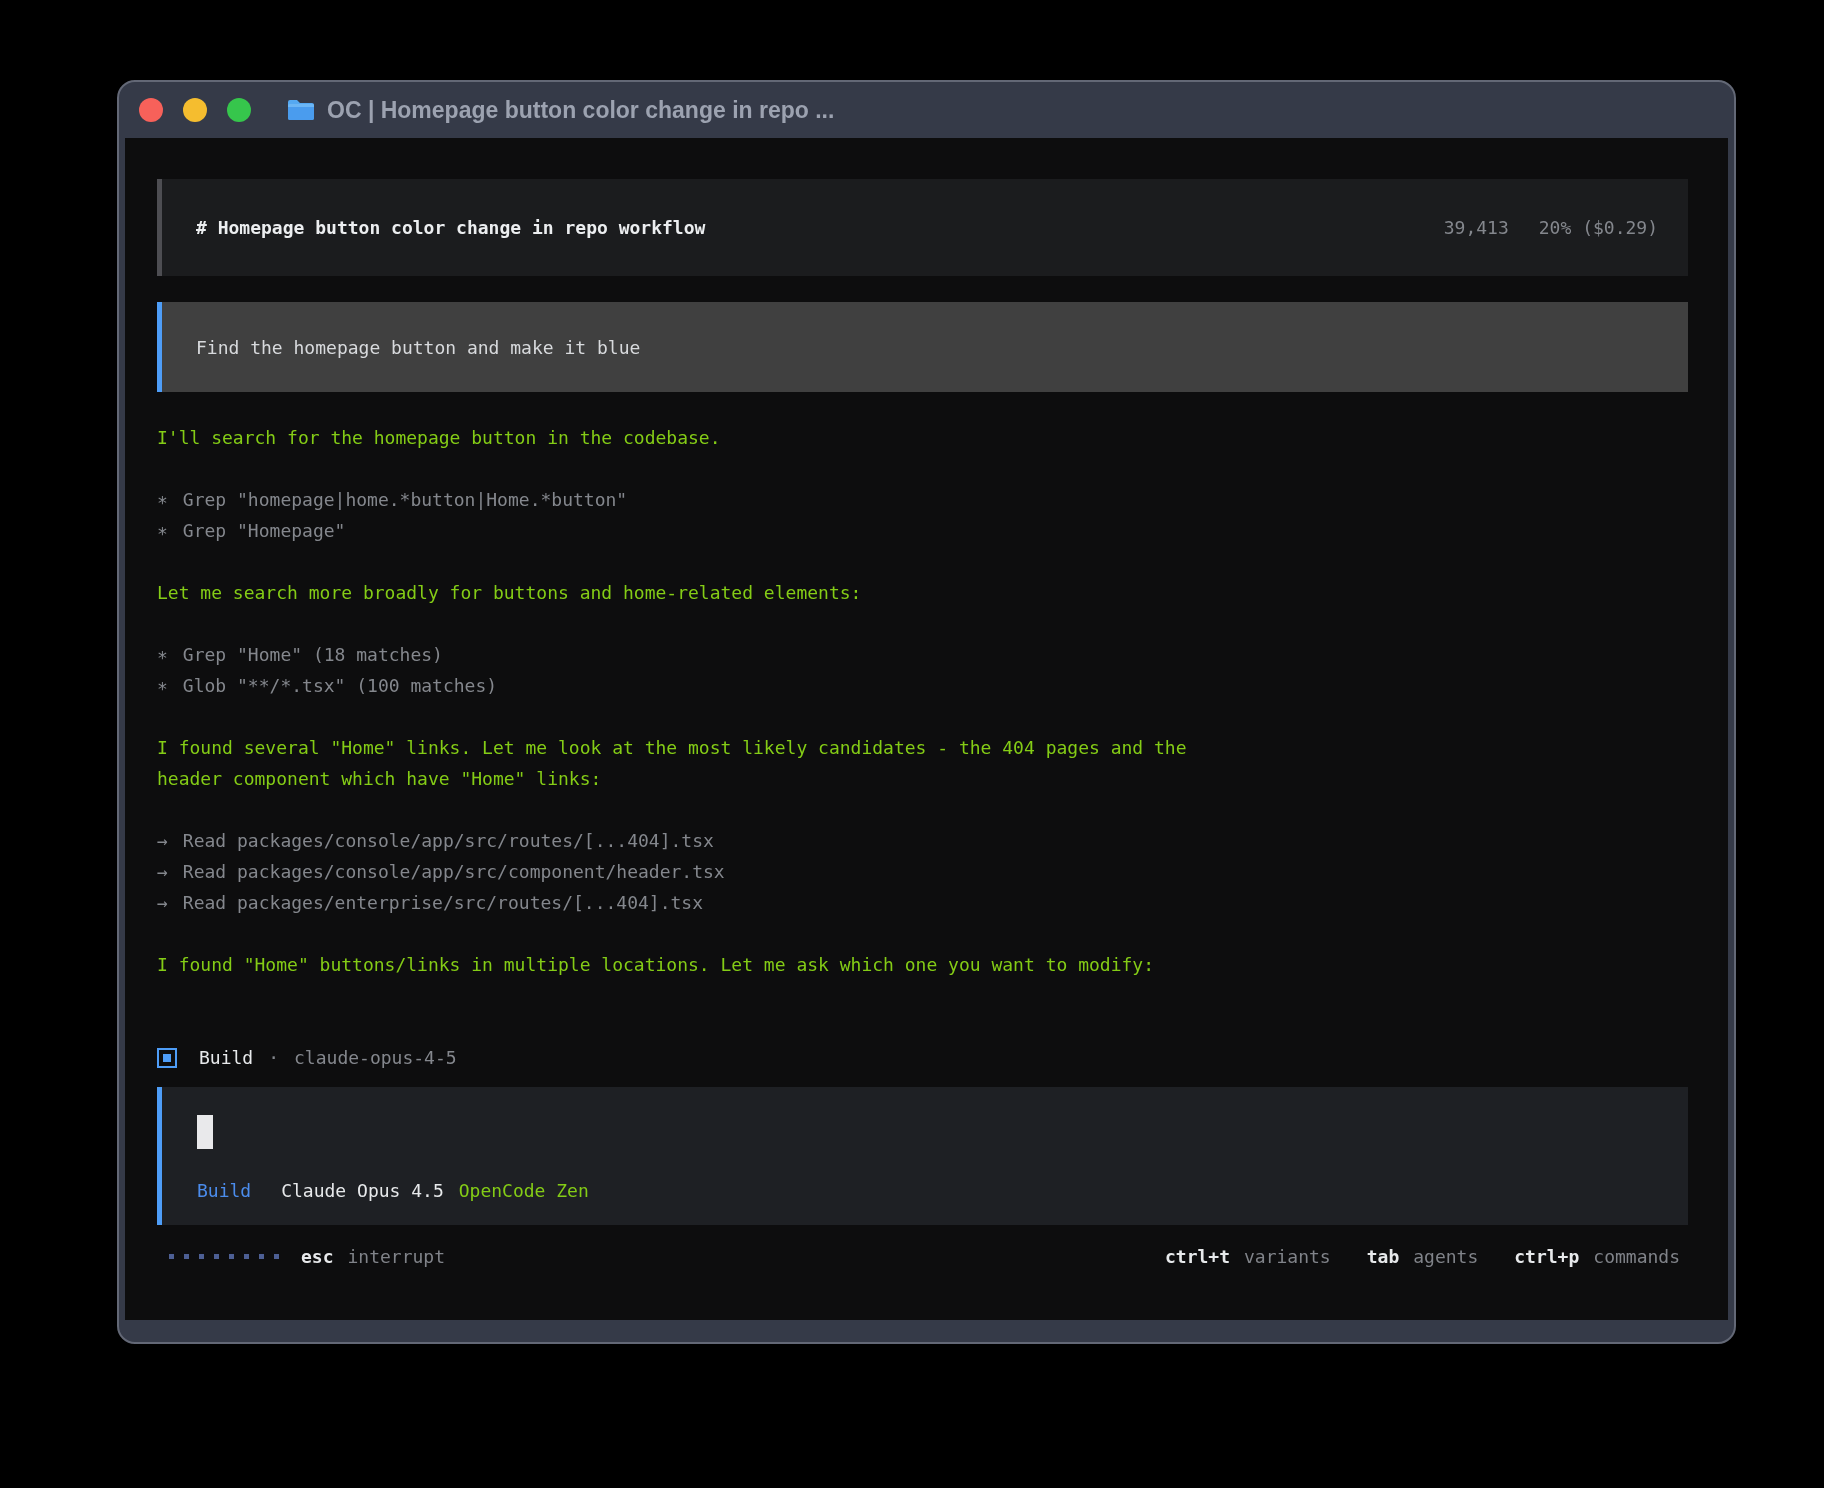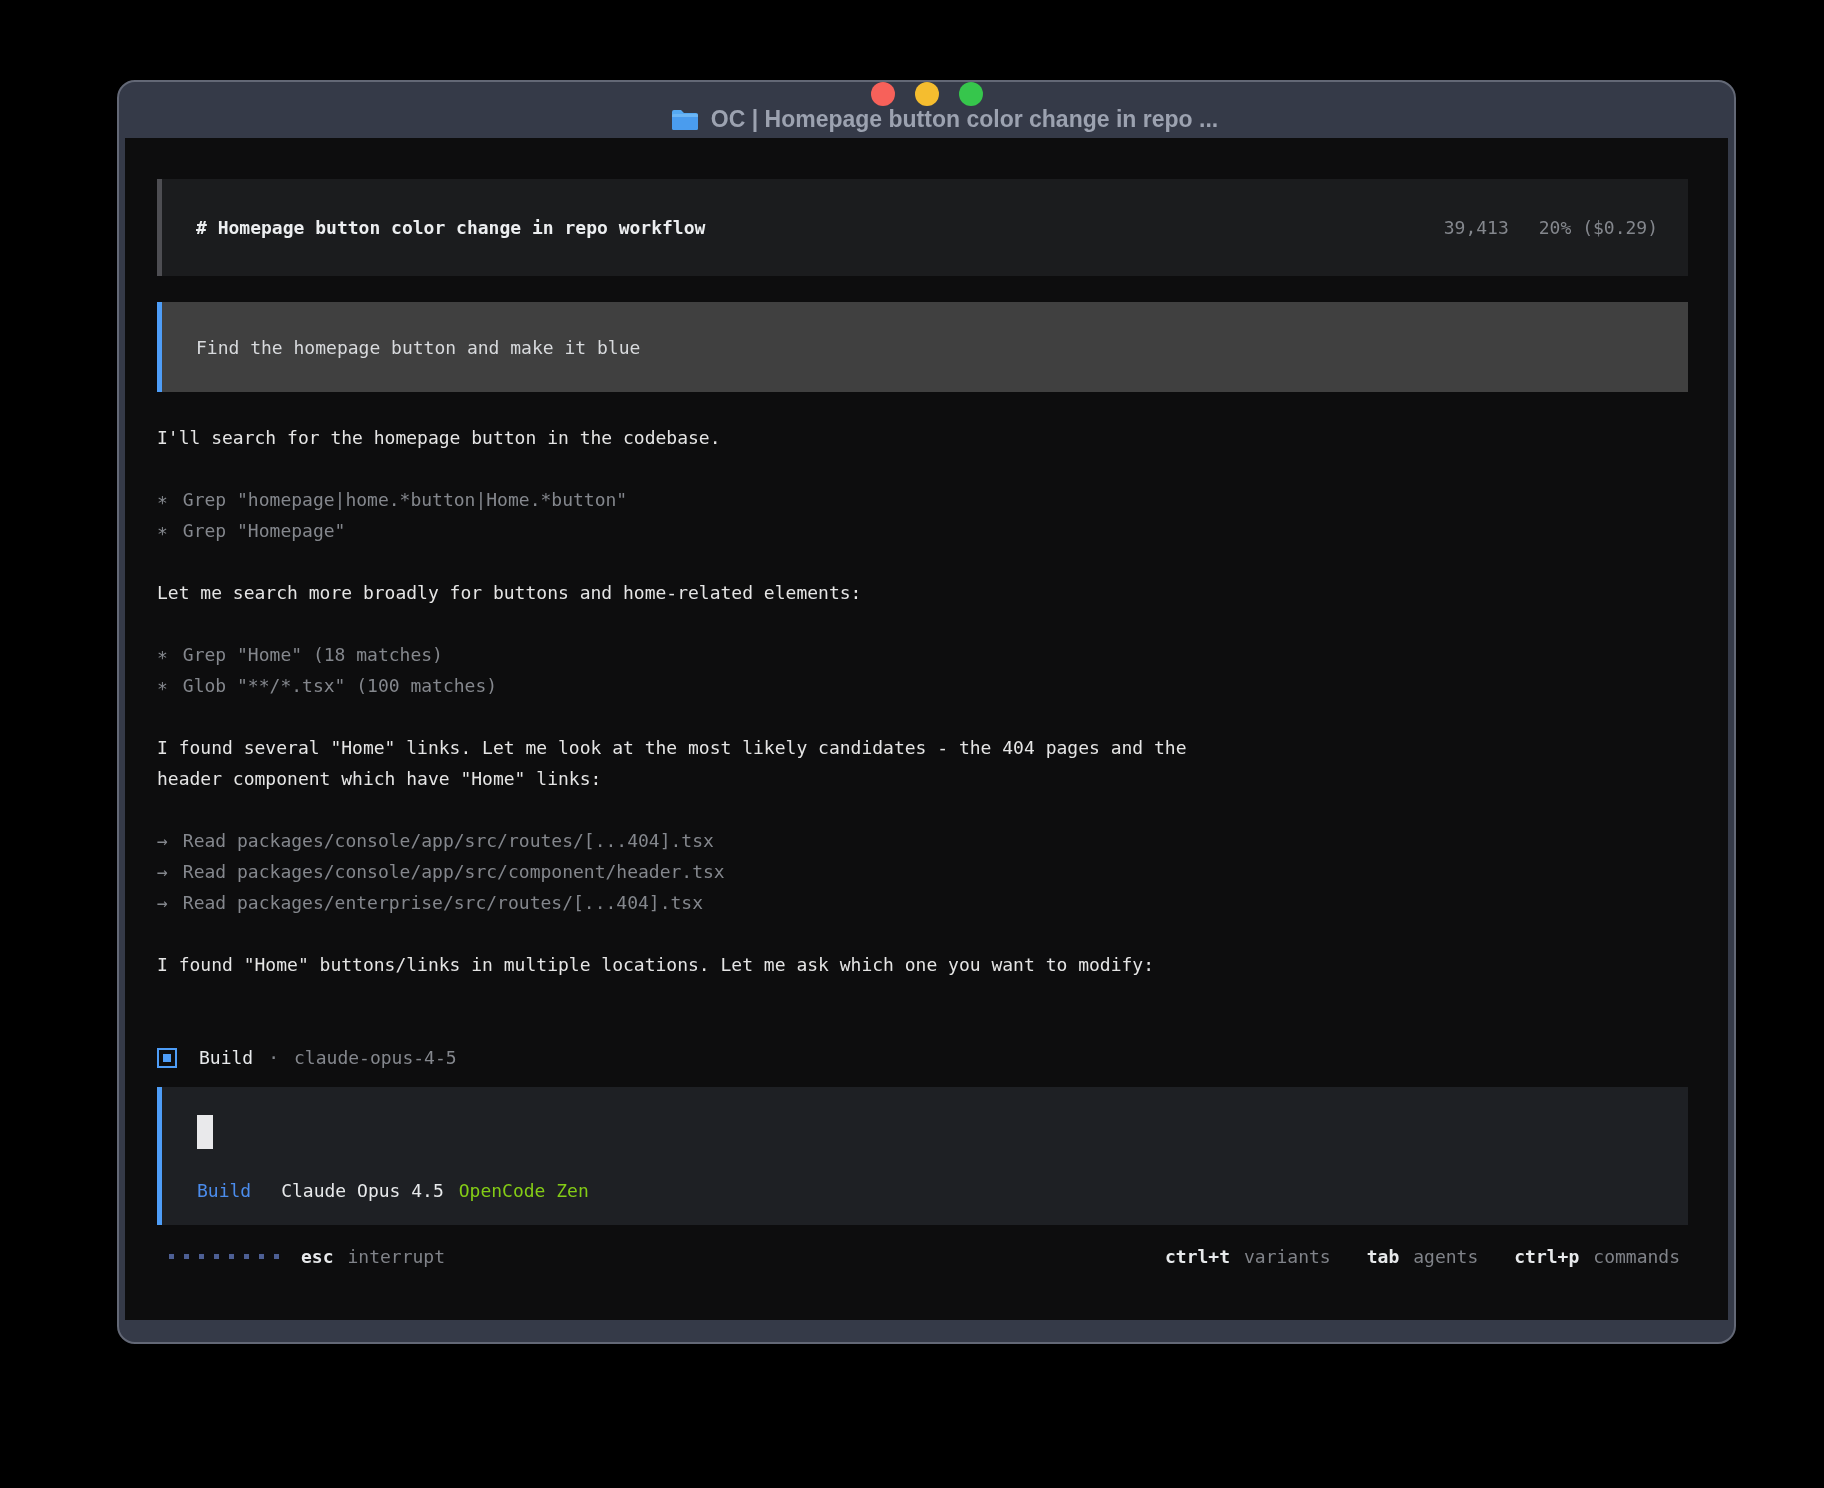--- a/index.html
+++ b/index.html
@@ -11,21 +11,20 @@
     position: absolute; left: 117px; top: 80px;
     width: 1619px; height: 1264px;
     background: #353a48;
     border: 2px solid #636876;
     border-radius: 18px;
     overflow: hidden;
   }
   .titlebar {
     height: 56px; display: flex; align-items: center;
     padding: 0 20px;
-    flex-direction: column;
   }
   .lights { display: flex; align-items: center; gap: 20px; }
   .light { width: 24px; height: 24px; border-radius: 50%; border: none; padding: 0; cursor: default; }
   .light.red    { background: #f7615a; }
   .light.yellow { background: #f5bd2f; }
   .light.green  { background: #36c64c; }
   .title-group { display: flex; align-items: center; margin-left: 36px; gap: 12px; }
   .folder-icon { width: 28px; height: 24px; display: inline-block; }
   .window-title {
     font-family: "Liberation Sans", sans-serif;
@@ -56,21 +55,21 @@
     margin-top: 26px; height: 90px;
     background: #404040; border-color: #4e9df7;
     display: flex; align-items: center;
     padding: 0 30px 0 34px;
     color: #d8dadd;
   }
 
   
   .transcript { margin-top: 30px; }
   .line { height: 31px; white-space: nowrap; }
-  .line.bright { color: #e5e5e5; }
+  .line.bright { color: #84cc16; }
   .line.dim { color: #84878d; }
   .tool-icon { display: inline-block; margin-right: 15px; }
   .agent-row { display: flex; align-items: center; height: 31px; }
   .agent-icon {
     width: 20px; height: 20px; border: 2px solid #4e9df7;
     display: inline-flex; align-items: center; justify-content: center;
     margin-right: 22px;
   }
   .agent-icon-fill { width: 8px; height: 8px; background: #4e9df7; display: block; }
   .agent-name { color: #e7e9eb; margin-right: 15px; }

